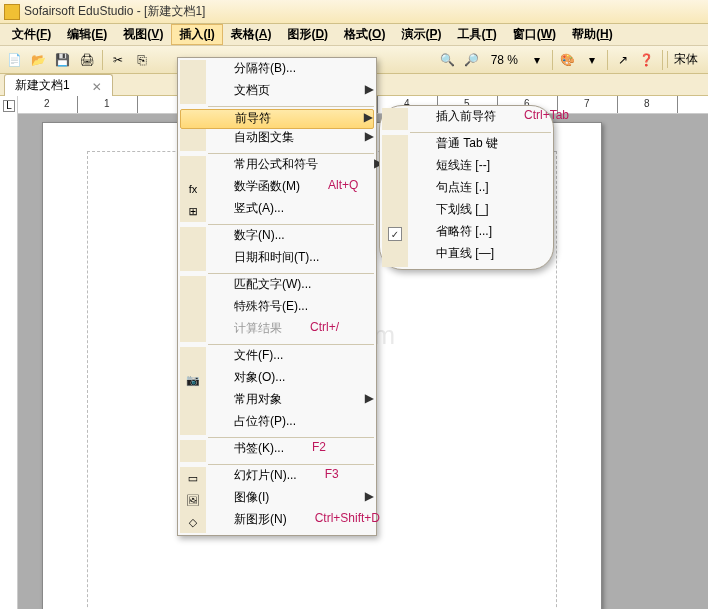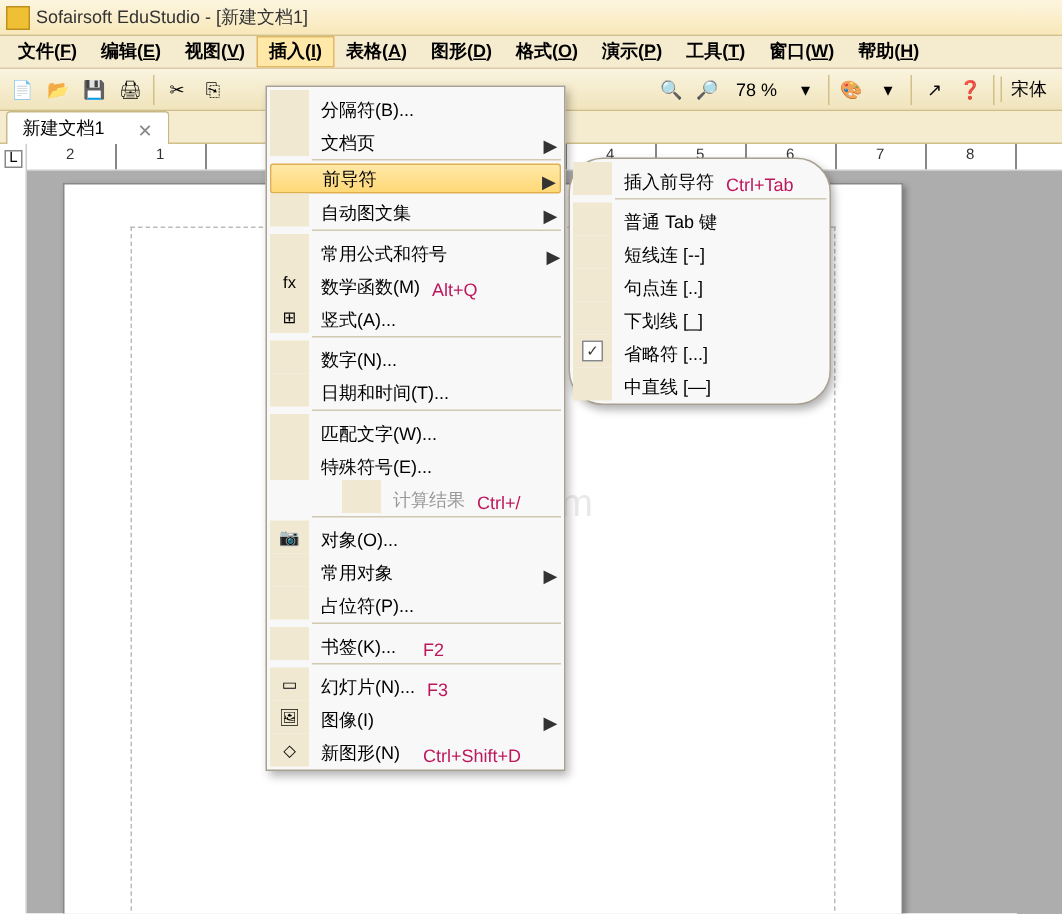--- a/index.html
+++ b/index.html
@@ -24,29 +24,29 @@
 .ruler-v .lbl{position:absolute;top:4px;left:3px;border:1px solid #888;width:12px;height:12px;text-align:center;line-height:10px;font-size:10px;}
 .doc-area{flex:1;background:#adadad;position:relative;}
 .ruler-h{position:absolute;top:0;left:0;right:0;height:18px;background:#fff;border-bottom:1px solid #ccc;background-image:repeating-linear-gradient(to right,transparent 0,transparent 59px,#888 59px,#888 60px);}
 .ruler-h .num{position:absolute;top:2px;font-size:10px;color:#333;}
 .page{position:absolute;top:26px;left:24px;width:560px;height:560px;background:#fff;border:1px solid #888;box-shadow:2px 2px 4px rgba(0,0,0,0.3);}
 .page .margin{position:absolute;top:28px;left:44px;right:44px;bottom:44px;border:1px dashed #bbb;}
 .watermark{position:absolute;top:200px;left:270px;opacity:0.18;pointer-events:none;text-align:center;}
 .watermark .lock{font-size:72px;color:#888;}
 .watermark .txt{font-size:26px;color:#888;letter-spacing:2px;}
 .dropdown{position:absolute;background:#f8f8f8;border:1px solid #a8a090;box-shadow:2px 3px 6px rgba(0,0,0,0.3);padding:2px;}
-.dropdown .row{display:flex;align-items:flex-end;height:22px;position:relative;}
+.dropdown .row{display:flex;align-items:flex-start;height:22px;position:relative;gap:20px;}
 .dropdown .ic{width:26px;height:22px;background:#f0e8d0;display:flex;align-items:center;justify-content:center;flex-shrink:0;font-size:11px;}
 .dropdown .lbl{flex:1;padding:0 8px;white-space:nowrap;}
 .dropdown .sc{width:78px;text-align:left;color:#be185d;padding-right:8px;}
 .dropdown .arr{width:14px;text-align:center;color:#333;}
 .dropdown .row.hl{background:linear-gradient(#ffe9a8,#ffd877);border:1px solid #e0b050;border-radius:2px;height:20px;}
 .dropdown .row.hl .ic{background:transparent;}
 .dropdown .sep{height:1px;background:#d0c8b0;margin:2px 0 2px 28px;}
-.dropdown .row.disabled{color:#999;margin-left:48px;}
+.dropdown .row.disabled{color:#999;}
 .dd1{top:57px;left:177px;width:200px;}
 .dd2{top:105px;left:379px;width:175px;border-radius:23px;}
 .chk{width:14px;height:14px;border:1px solid #888;background:#fff;display:flex;align-items:center;justify-content:center;font-size:10px;color:#333;}
 </style>
 </head>
 <body>
 
 <div class="titlebar">
   <div class="icon"></div>
   <div class="title">Sofairsoft EduStudio - [新建文档1]</div>
@@ -197,20 +197,26 @@
       <div class="arr"></div>
     </div>
     <div class="row disabled">
       <div class="ic"></div>
       <div class="lbl">计算结果</div>
       <div class="sc">Ctrl+/</div>
       <div class="arr"></div>
     </div>
     <div class="sep"></div>
     <div class="row">
+      <div class="ic"></div>
+      <div class="lbl">文件(F)...</div>
+      <div class="sc"></div>
+      <div class="arr"></div>
+    </div>
+    <div class="row">
       <div class="ic">📷</div>
       <div class="lbl">对象(O)...</div>
       <div class="sc"></div>
       <div class="arr"></div>
     </div>
     <div class="row">
       <div class="ic"></div>
       <div class="lbl">常用对象</div>
       <div class="sc"></div>
       <div class="arr">▶</div>

